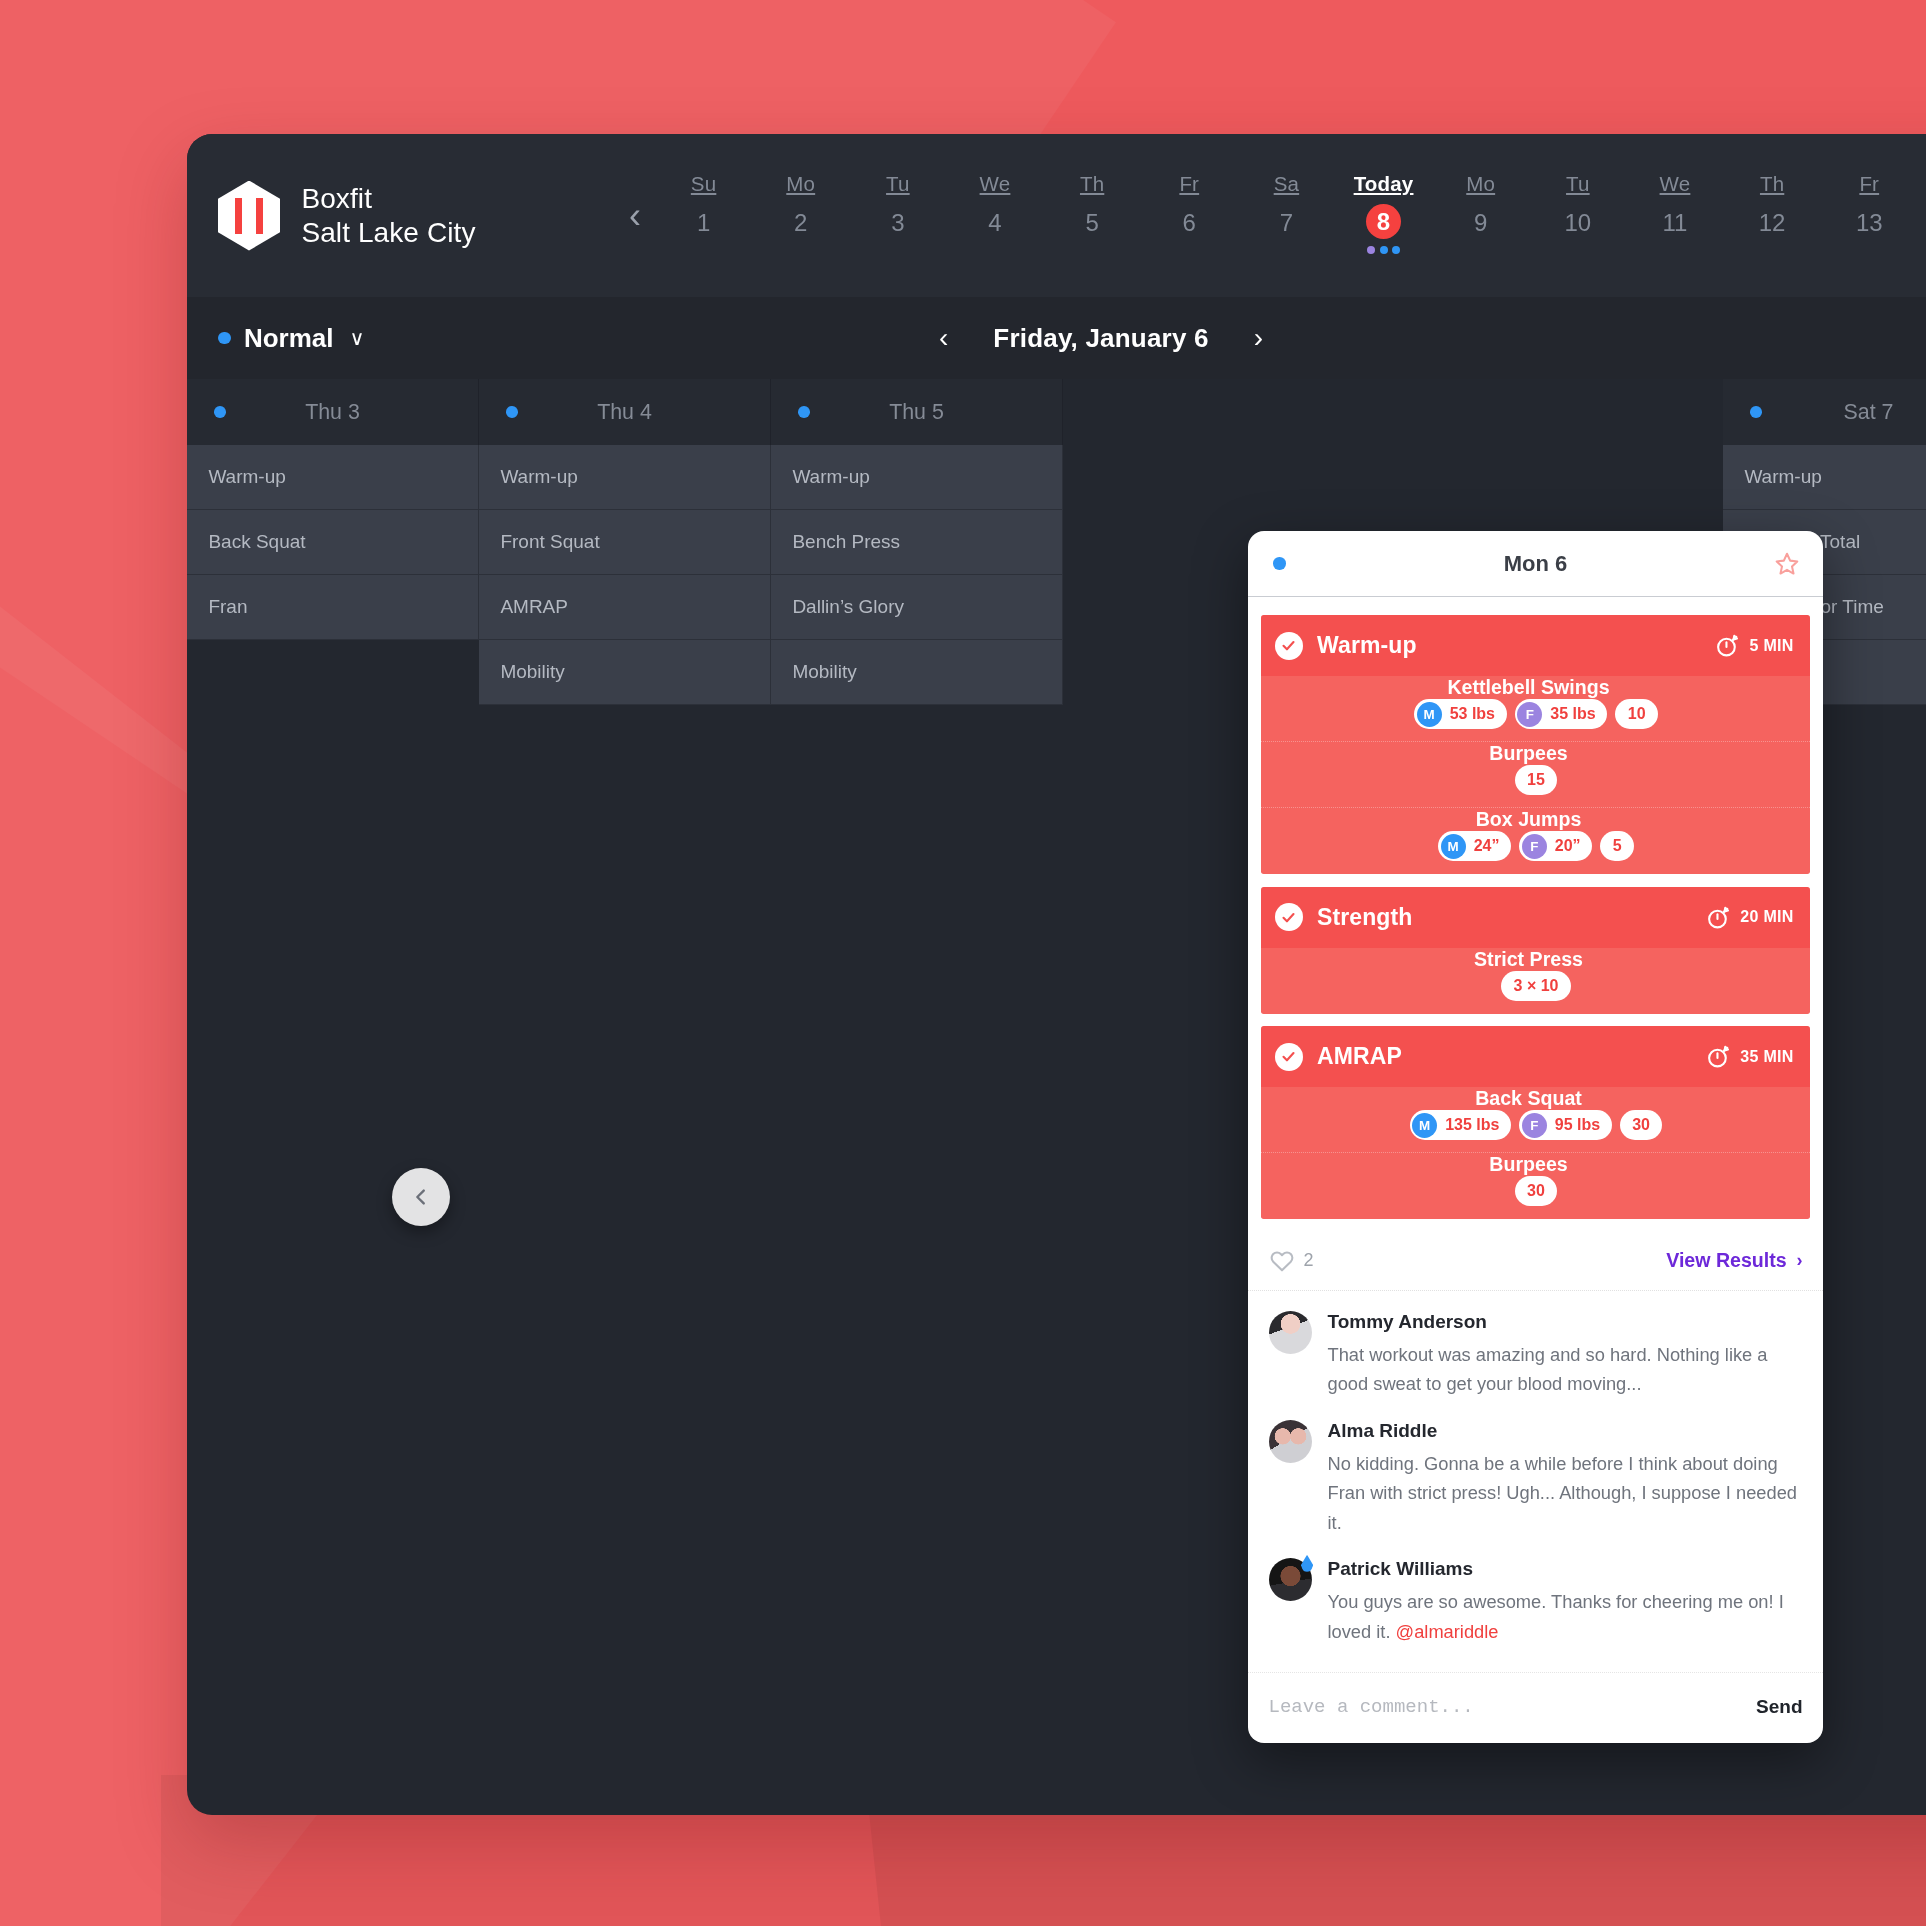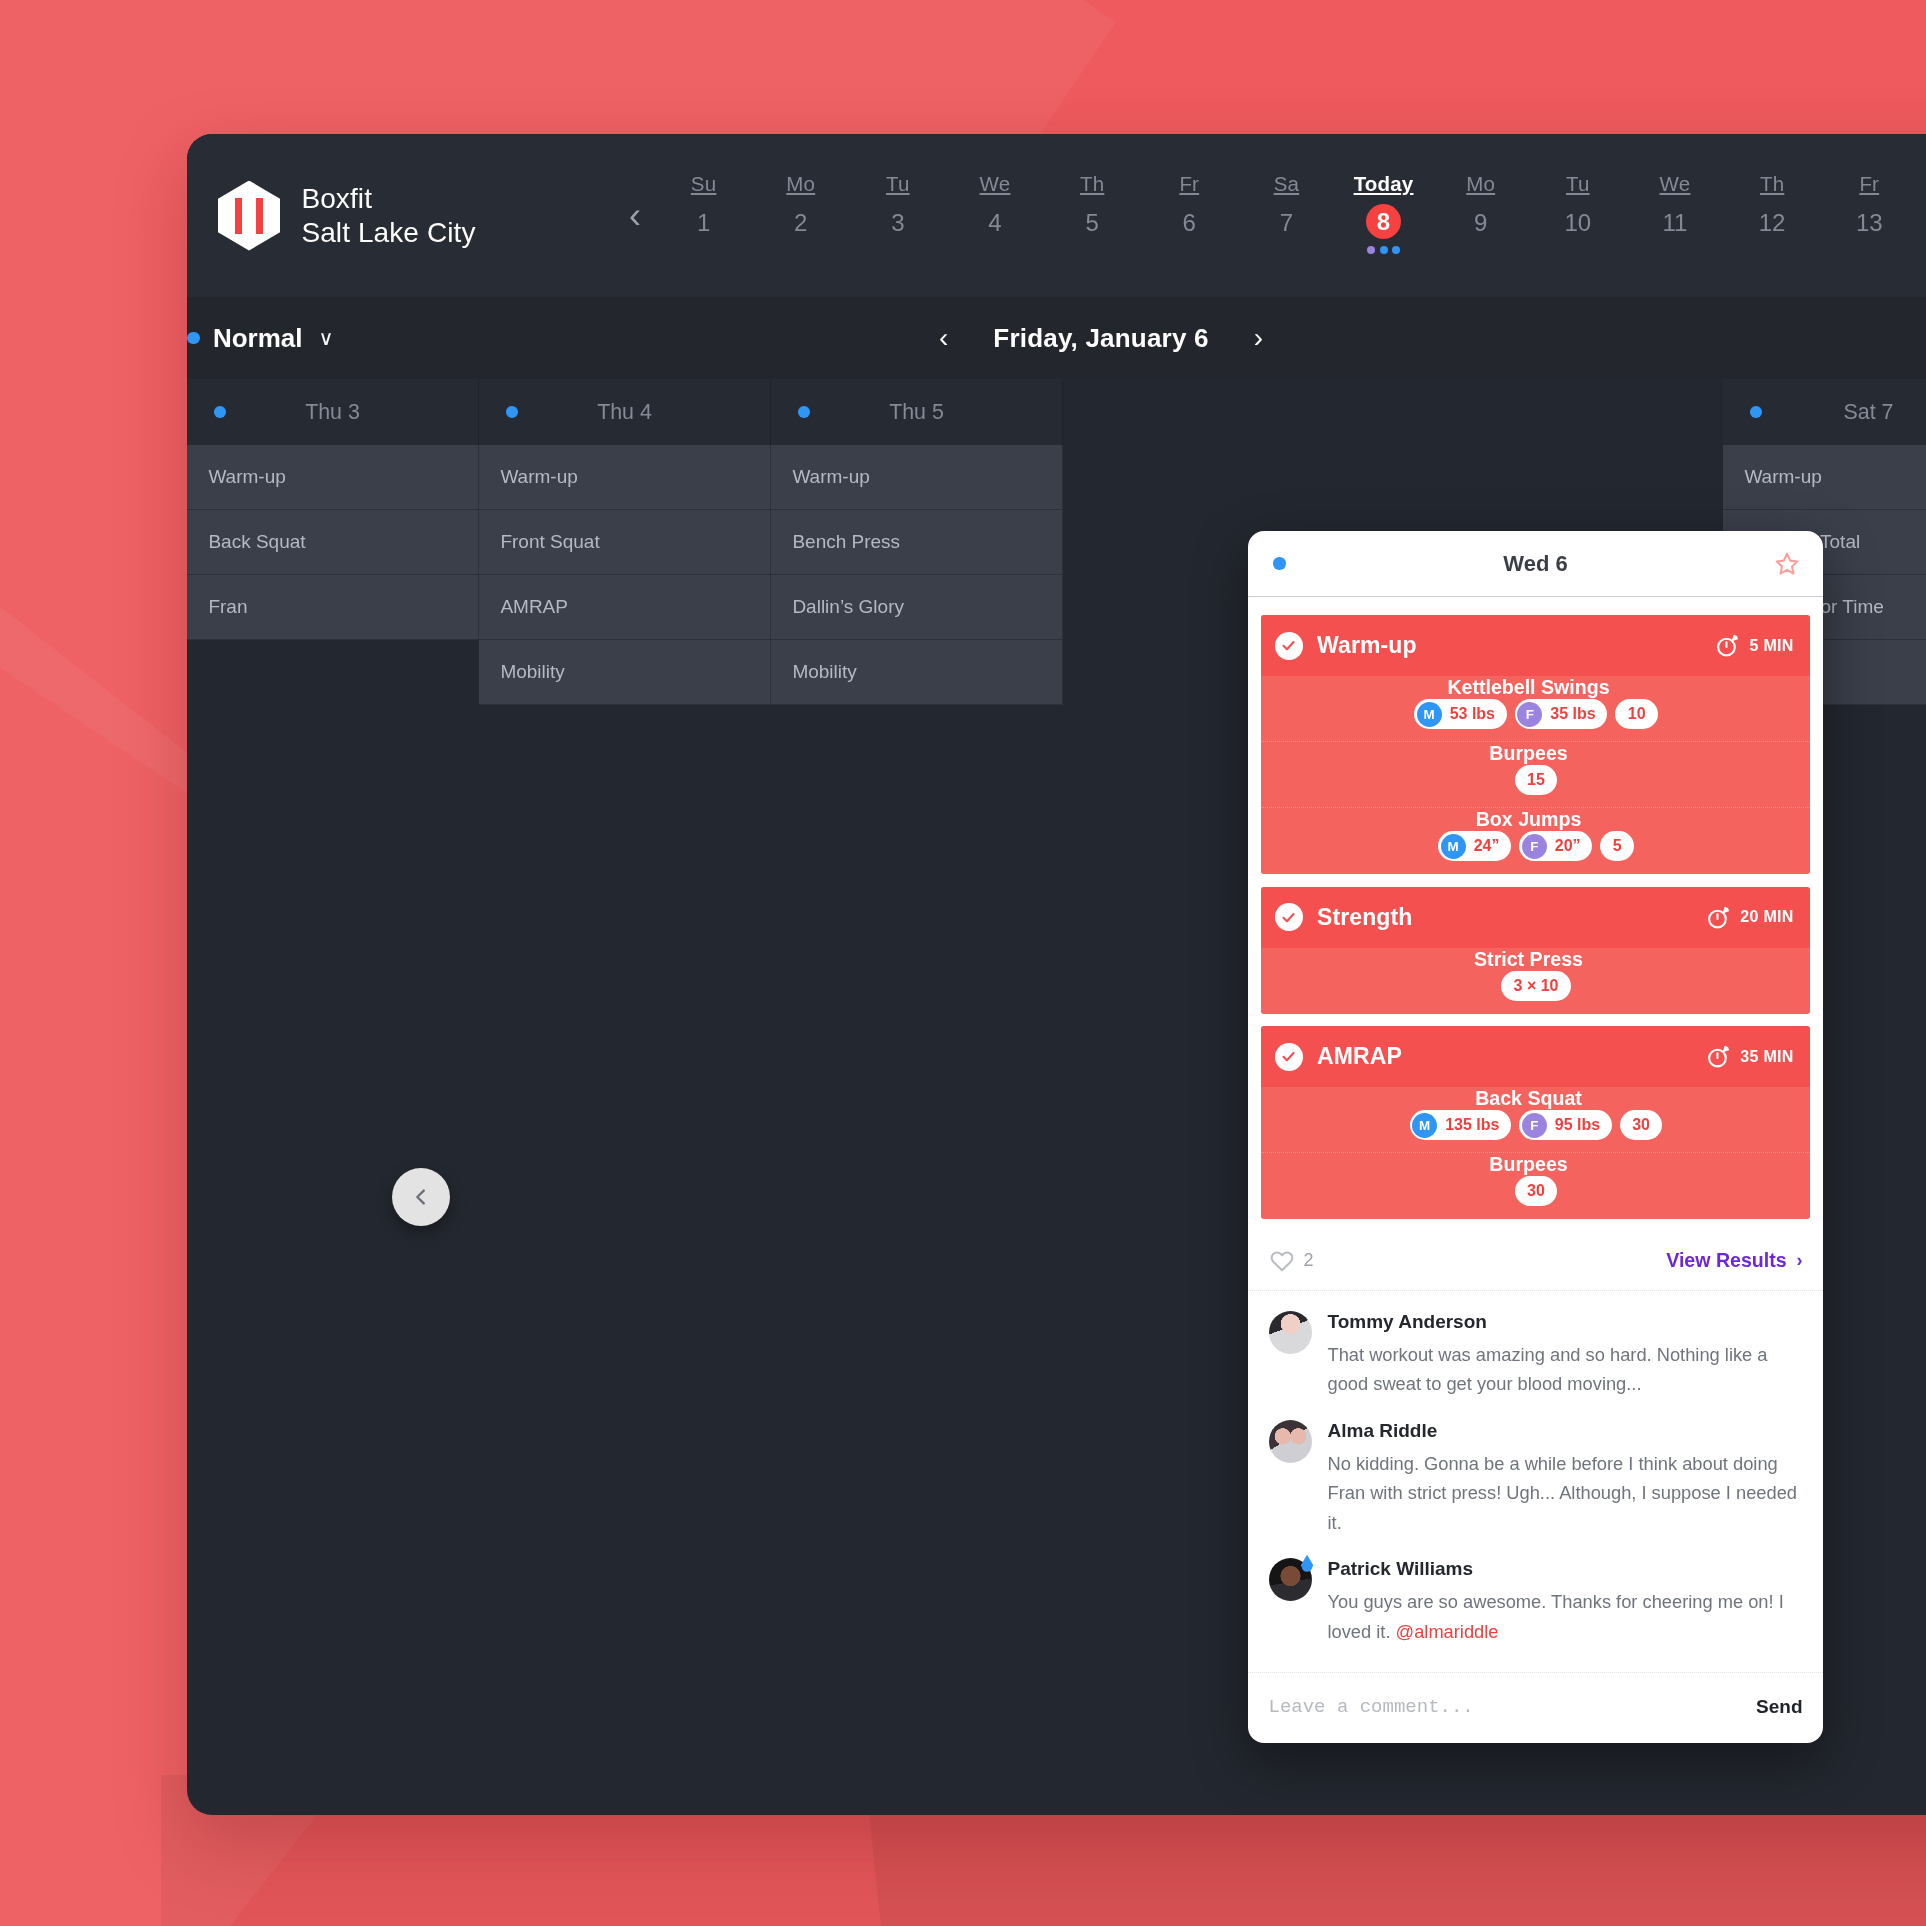--- a/index.html
+++ b/index.html
@@ -154,20 +154,21 @@
   .toolbar {
     position: relative;
     height: 82px;
     background: #23262d;
     display: flex;
     align-items: center;
   }
   .filter {
     display: flex;
     align-items: center;
+    padding-left: 31px;
     gap: 13.4px;
     cursor: pointer;
   }
   .filter .dot { width: 12.5px; height: 12.5px; border-radius: 50%; background: #2f96f6; display:block; }
   .filter .lbl { color: #ffffff; font-size: 26px; font-weight: 600; }
   .filter .chev { color: #ffffff; font-size: 20.5px; line-height: 1; margin-left: 2.7px; }
 
   .datenav {
     position: absolute;
     left: 50%;
@@ -560,21 +561,21 @@
   <div class="fab">
     <svg viewBox="0 0 24 24" fill="none" stroke="#6c7079" stroke-width="2.6" stroke-linecap="round" stroke-linejoin="round">
       <polyline points="15 5 8 12 15 19"></polyline>
     </svg>
   </div>
 
   <div class="card">
 
     <div class="card-head">
       <span class="dot"></span>
-      <span class="ttl">Wed 6</span>
+      <span class="ttl">Mon 6</span>
       <svg class="star" viewBox="0 0 24 24" fill="none" stroke="#f9a09c" stroke-width="1.9" stroke-linejoin="round">
         <polygon points="12 2.5 14.9 8.9 21.5 9.6 16.6 14.2 18 20.8 12 17.4 6 20.8 7.4 14.2 2.5 9.6 9.1 8.9"></polygon>
       </svg>
     </div>
 
     <div class="card-body" id="card-blocks">
         <div class="block">
           <div class="block-head">
             <span class="check">
               <svg viewBox="0 0 24 24" fill="none" stroke="#f4504f" stroke-width="3.4" stroke-linecap="round" stroke-linejoin="round">

